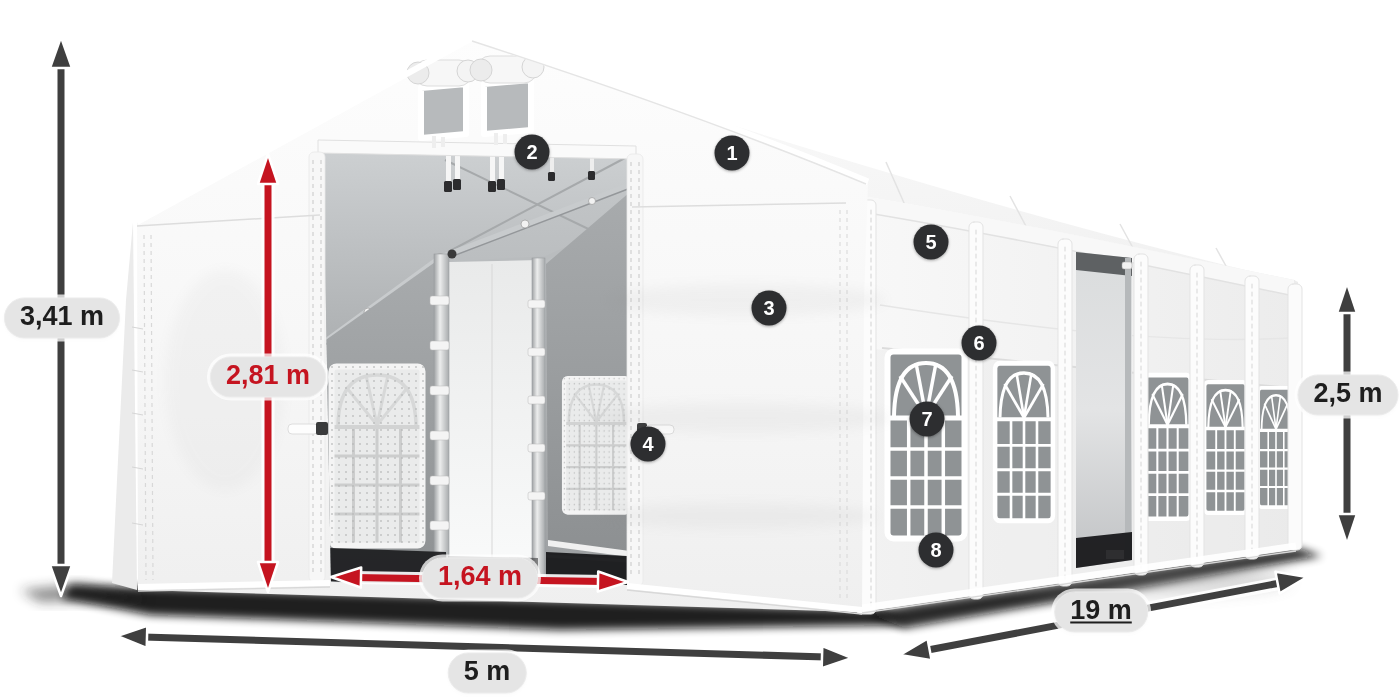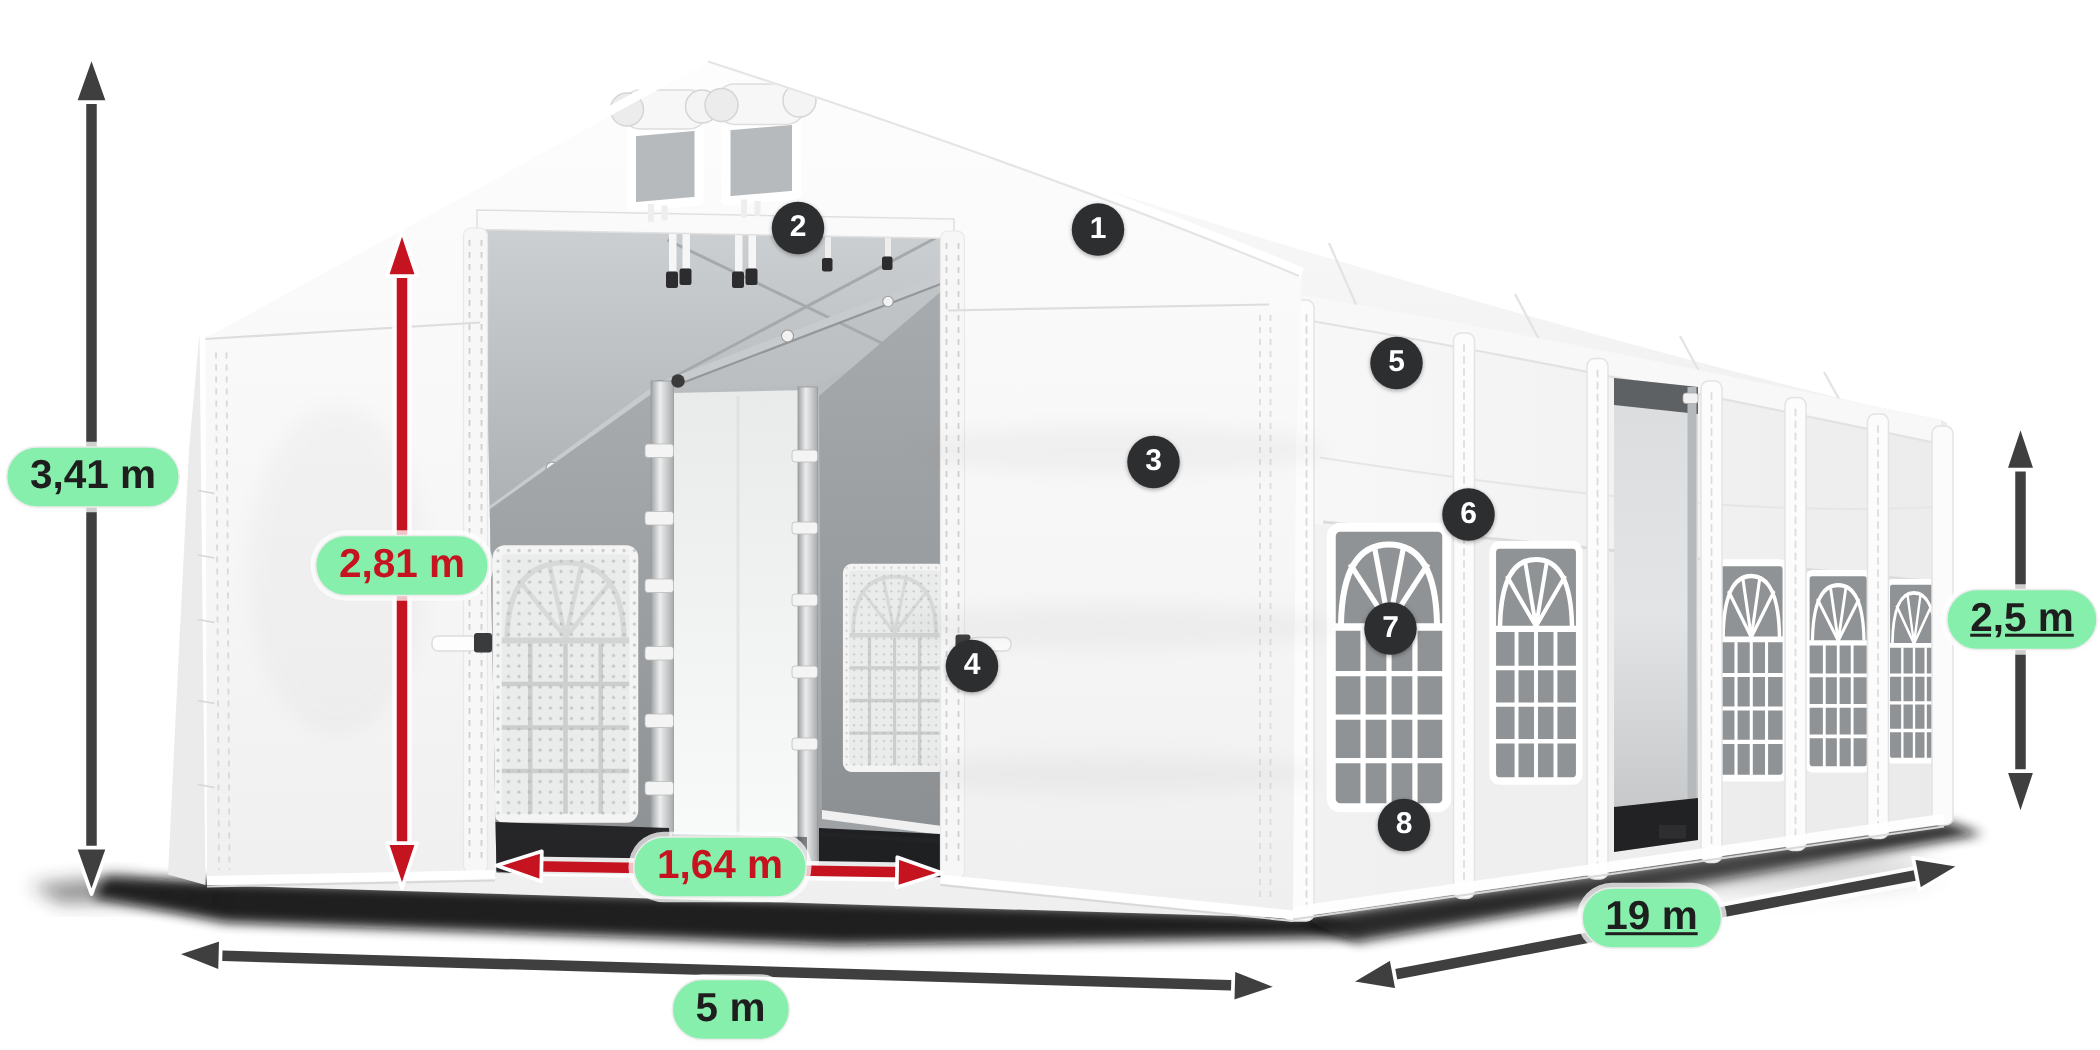--- a/index.html
+++ b/index.html
@@ -1,19 +1,19 @@
 <!DOCTYPE html>
 <html><head>
 <meta charset="utf-8">
 <style>
   html,body{margin:0;padding:0;background:#ffffff;}
   .stage{position:relative;width:1400px;height:700px;background:#ffffff;overflow:hidden;
          font-family:"Liberation Sans","DejaVu Sans",sans-serif;}
   .stage svg{position:absolute;left:0;top:0;}
-  .dim{position:absolute;transform:translate(-50%,-50%);background:#86efac;
+  .dim{position:absolute;transform:translate(-50%,-50%);background:#e5e5e5;
        border:1px solid #ececec;border-radius:22px;padding:3px 15px 5px;
        font-weight:700;font-size:27px;color:#1e1e1e;line-height:1.15;white-space:nowrap;
        box-shadow:0 0 0 3px rgba(255,255,255,.75),0 1px 3px rgba(0,0,0,.10);}
   .dim.red{color:#c51420;}
   .badge{position:absolute;transform:translate(-50%,-50%);width:35px;height:35px;border-radius:50%;
          background:#2d2e30;color:#ffffff;font-weight:700;font-size:20px;
          display:flex;align-items:center;justify-content:center;
          box-shadow:0 1px 3px rgba(0,0,0,.35);cursor:pointer;}
 </style>
 </head>
@@ -373,21 +373,21 @@
       <path d="M1347,544 L1337,514 L1357,514 Z" fill="#3f3f3f" stroke="#ffffff" stroke-width="2.5" stroke-linejoin="round"></path>
     </g>
   </g>
 </svg>
 
 <div class="dim" style="left:62px;top:318px;">3,41 m</div>
 <div class="dim red" style="left:268px;top:377px;">2,81 m</div>
 <div class="dim red" style="left:480px;top:578px;">1,64 m</div>
 <div class="dim" style="left:487px;top:646px;margin-top:27px;">5 m</div>
 <div class="dim" style="left:1101px;top:612px;text-decoration:underline;">19 m</div>
-<div class="dim" style="left:1348px;top:413px;text-decoration:underline;">2,5 m</div>
+<div class="dim" style="left:1348px;top:395px;">2,5 m</div>
 
 <div class="badge" style="left:732px;top:153px;">1</div>
 <div class="badge" style="left:532px;top:152px;">2</div>
 <div class="badge" style="left:769px;top:308px;">3</div>
 <div class="badge" style="left:648px;top:444px;">4</div>
 <div class="badge" style="left:931px;top:242px;">5</div>
 <div class="badge" style="left:979px;top:343px;">6</div>
 <div class="badge" style="left:927px;top:419px;">7</div>
 <div class="badge" style="left:936px;top:550px;">8</div>
 

